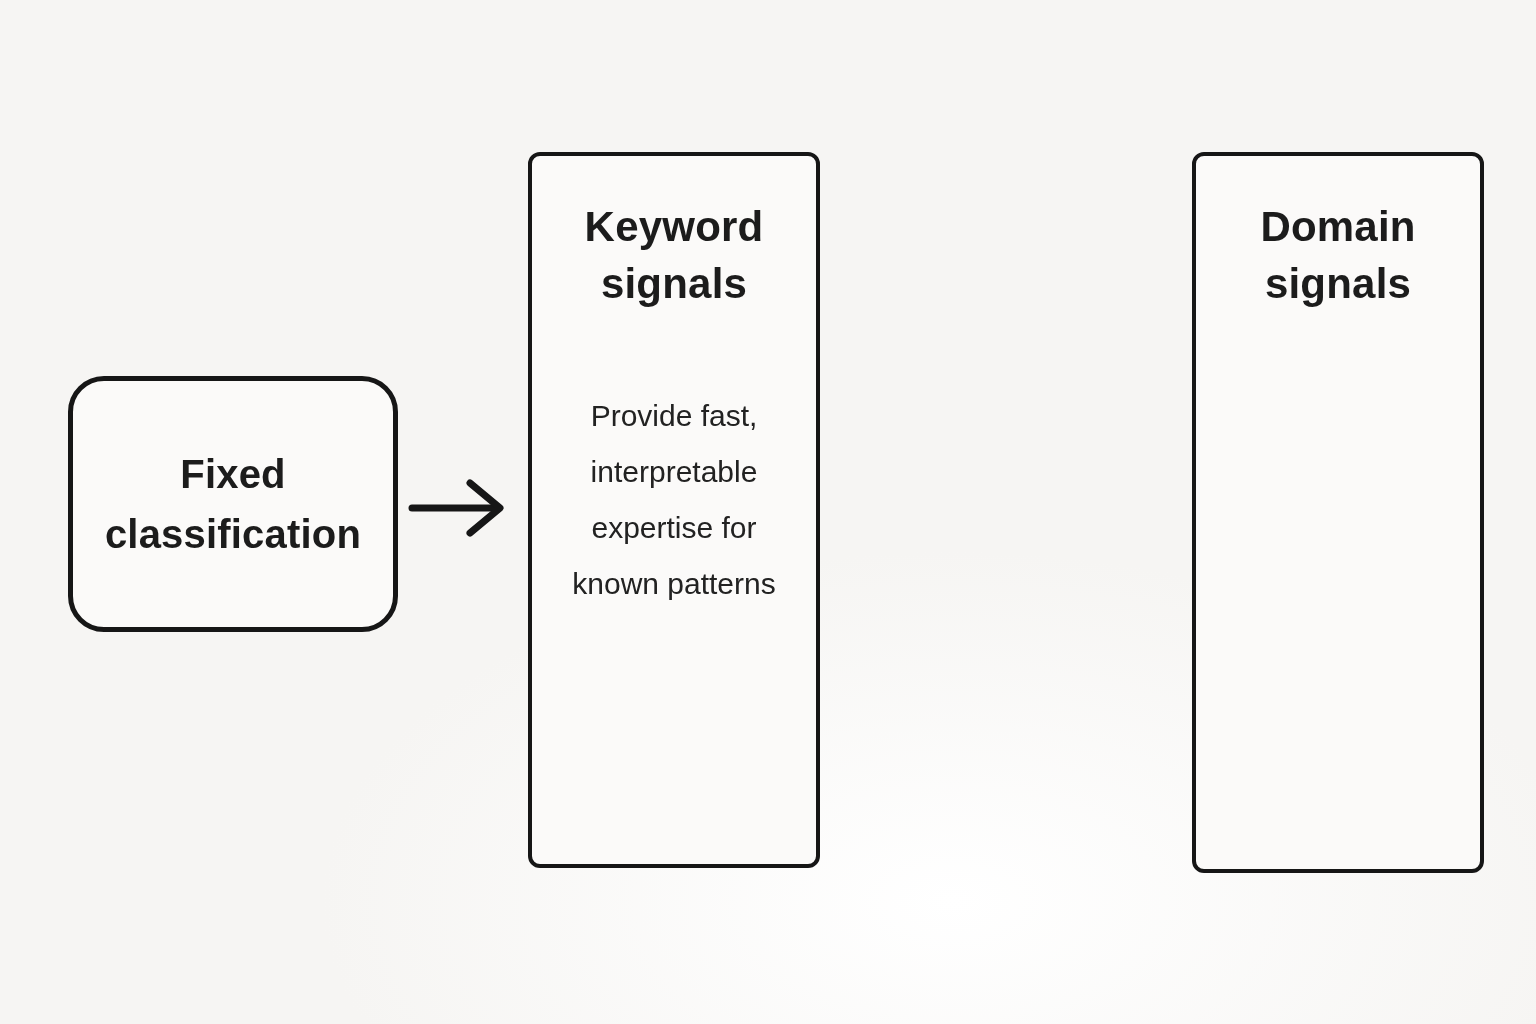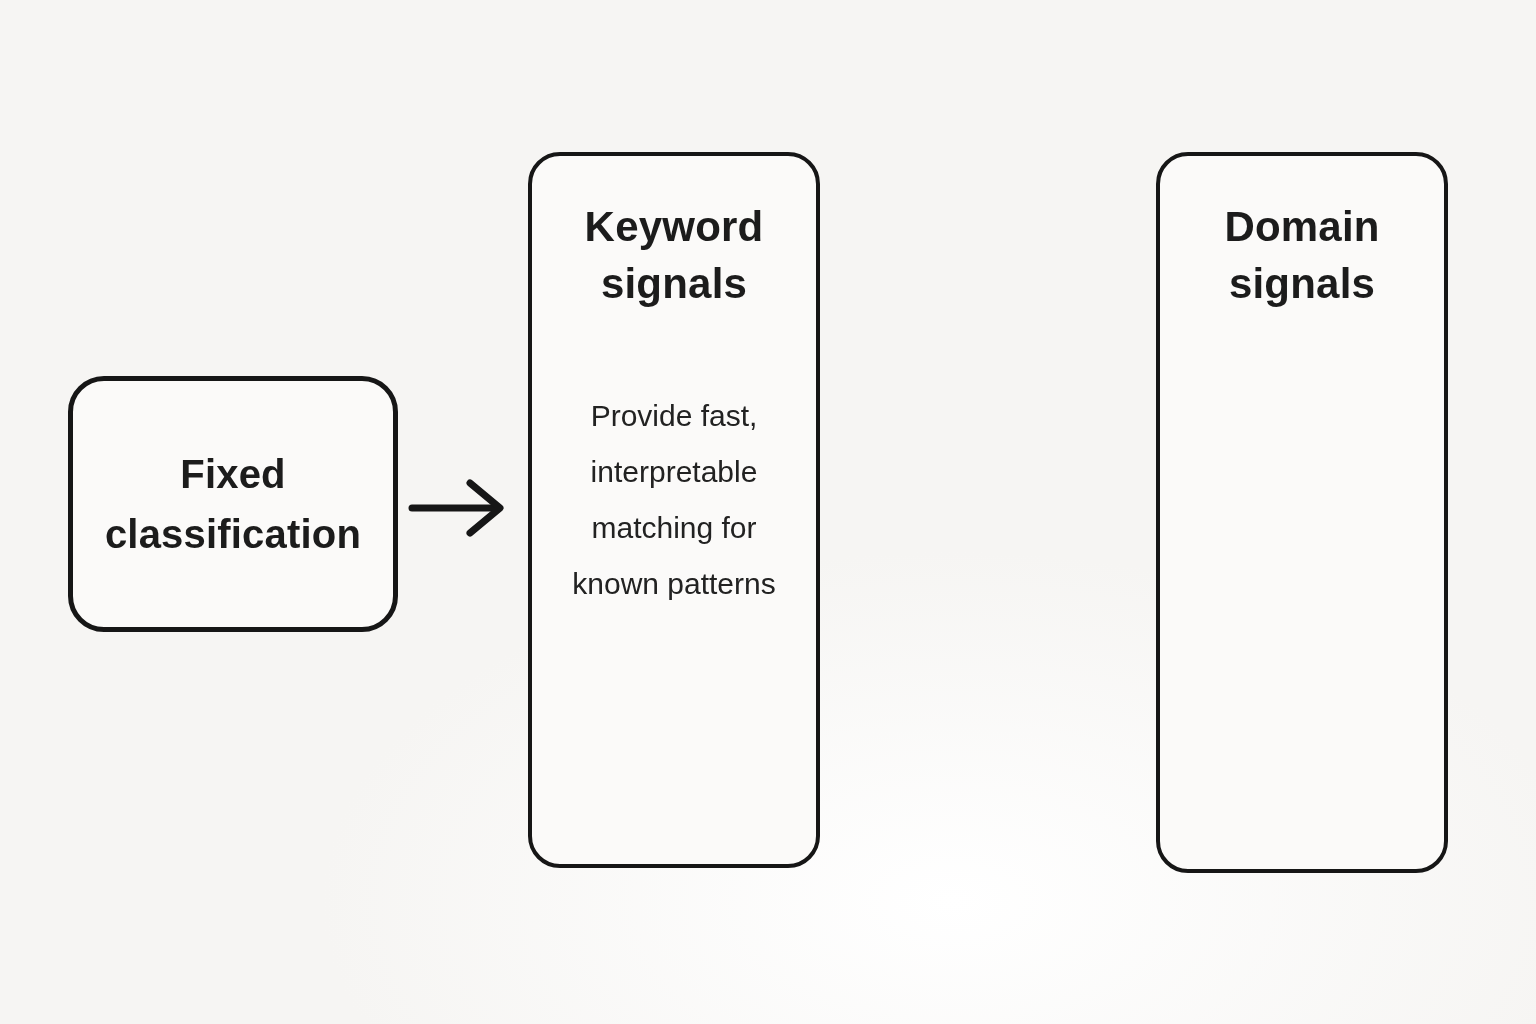--- a/index.html
+++ b/index.html
@@ -46,28 +46,28 @@
     top: 477px;
     width: 100px;
     height: 62px;
   }
   .card {
     position: absolute;
     top: 152px;
     width: 292px;
     box-sizing: border-box;
     border: 4px solid #161616;
-    border-radius: 32px;
+    border-radius: 12px;
     background: #fbfaf9;
     text-align: center;
     padding: 42px 24px 0 24px;
   }
   .card-1 { left: 528px;  height: 716px; }
   .card-2 { left: 853px;  height: 718px; }
-  .card-3 { left: 1156px; height: 721px; }
+  .card-3 { left: 1192px; height: 721px; }
   .card .title {
     font-size: 42px;
     font-weight: bold;
     line-height: 57px;
     letter-spacing: 0.2px;
   }
   .card .body {
     margin-top: 76px;
     font-size: 30px;
     font-weight: normal;
@@ -84,21 +84,21 @@
     <div class="label">Fixed classification</div>
   </div>
 
   <svg class="arrow" viewBox="0 0 100 62" xmlns="http://www.w3.org/2000/svg" aria-hidden="true">
     <line x1="4" y1="31" x2="88" y2="31" stroke="#161616" stroke-width="7" stroke-linecap="round"></line>
     <polyline points="62,6 92,31 62,56" fill="none" stroke="#161616" stroke-width="7" stroke-linecap="round" stroke-linejoin="round"></polyline>
   </svg>
 
   <div class="card card-1">
     <div class="title">Keyword signals</div>
-    <div class="body">Provide fast, interpretable matching for known patterns</div>
+    <div class="body">Provide fast, interpretable expertise for known patterns</div>
   </div>
 
 
   <div class="card card-3">
     <div class="title">Domain signals</div>
   </div>
 
 </div>
 
 </body></html>

